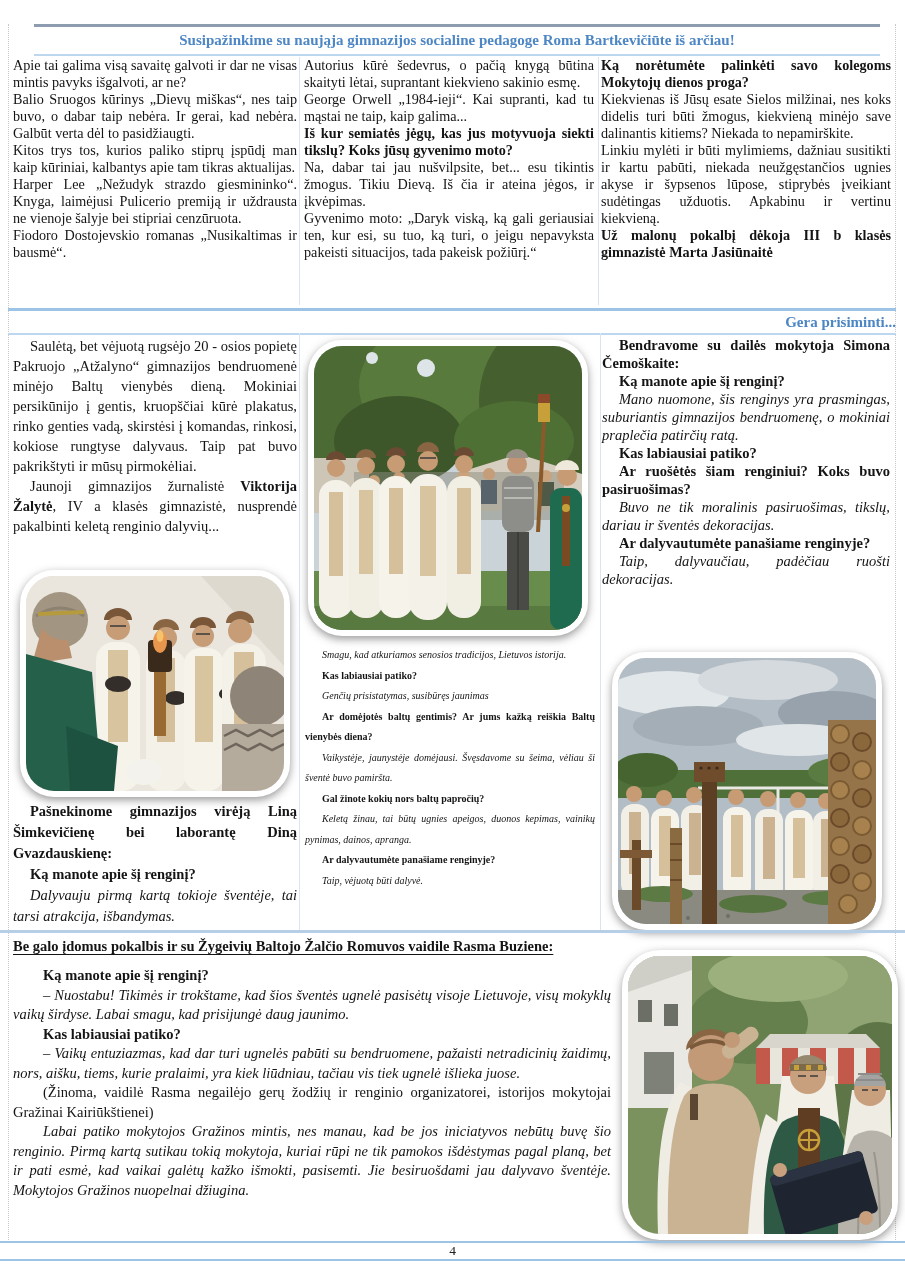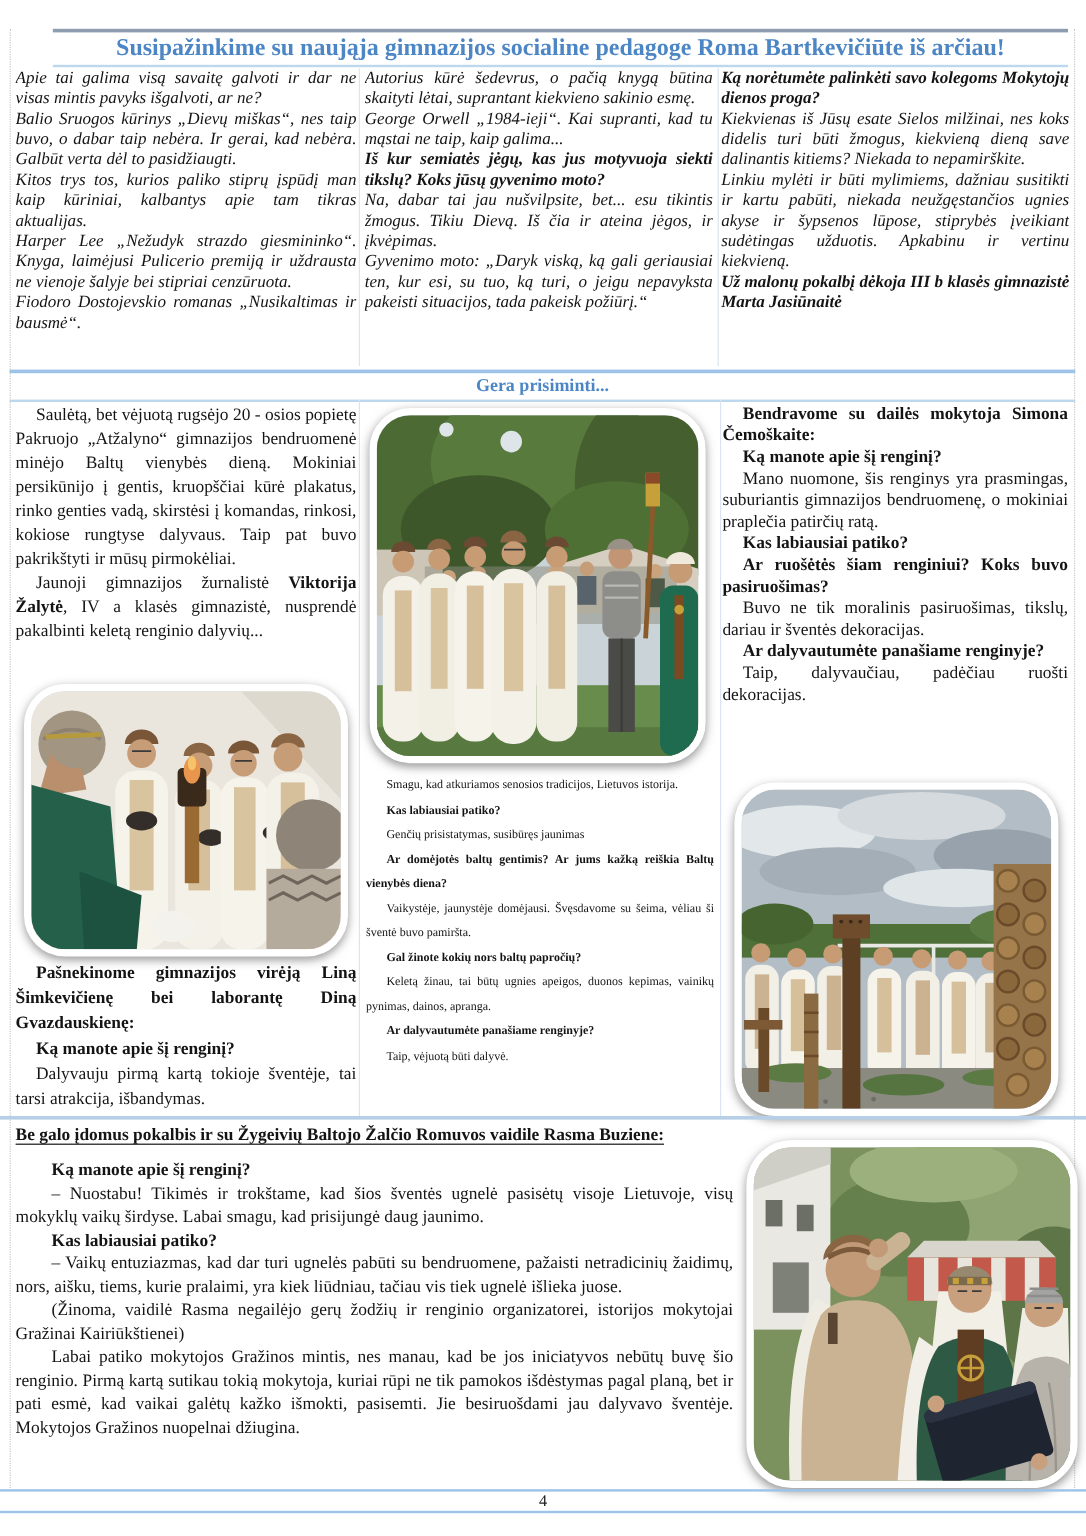--- a/index.html
+++ b/index.html
@@ -1,39 +1,39 @@
 <!DOCTYPE html>
 <html><head>
 <meta charset="utf-8">
 <style>
   html,body{margin:0;padding:0;background:#ffffff;}
   .page{position:relative;width:905px;height:1280px;background:#fff;overflow:hidden;
         font-family:"Liberation Serif","DejaVu Serif",serif;color:#141414;}
   .edge{position:absolute;top:24px;height:1216px;width:0;border-left:1px dotted #c8c8c8;}
   .edge.l{left:8px}.edge.r{left:895px}
   
-  .banner1{position:absolute;left:44px;top:24px;width:846px;height:27px;
+  .banner1{position:absolute;left:34px;top:24px;width:846px;height:27px;
            border-top:3px solid #8d9cae;border-bottom:2px solid #bdd7ee;
            display:flex;align-items:center;justify-content:center;
-           font-weight:bold;font-size:20px;color:#4d86c4;}
+           font-weight:bold;font-size:15px;color:#4d86c4;}
   .banner2{position:absolute;left:8px;top:308px;width:888px;height:22px;
            border-top:3px solid #9dc3e6;border-bottom:2px solid #bdd7ee;
-           display:flex;align-items:center;justify-content:center;
+           display:flex;align-items:center;justify-content:flex-end;
            font-weight:bold;font-size:15px;color:#4d86c4;}
   
   .vsep{position:absolute;width:1px;background:#d9e5f2;}
   
   .s1col{position:absolute;top:57px;height:254px;font-size:14.2px;line-height:17px;
-         text-align:justify;overflow:hidden;font-style:italic;}
+         text-align:justify;overflow:hidden;}
   .s1col p{margin:0;}
   
   .s2txt{position:absolute;text-align:justify;}
   .s2txt p{margin:0;}
   .b{font-weight:bold;}
-  .i{}
+  .i{font-style:italic;}
   .ind{text-indent:17px;}
   
   .photo{position:absolute;border:6px solid #ffffff;border-radius:34px;overflow:hidden;
          box-shadow:0 3px 8px rgba(70,70,70,.55);background:#ddd;}
   .photo svg{display:block;width:100%;height:100%;}
   
   .rule3{position:absolute;left:0;top:930px;width:905px;border-top:3px solid #b7cfe6;}
   .s3head{position:absolute;left:13px;top:938px;width:660px;font-size:14.5px;font-weight:bold;
           white-space:nowrap;text-decoration:underline;text-underline-offset:3px;}
   .s3text{position:absolute;left:13px;top:966px;width:598px;font-size:14.5px;line-height:19.5px;
@@ -70,21 +70,21 @@
   <div class="s1col" style="left:304px;width:290px">
     <p>Autorius kūrė šedevrus, o pačią knygą būtina skaityti lėtai, suprantant kiekvieno sakinio esmę.</p>
     <p>George Orwell „1984-ieji“. Kai supranti, kad tu mąstai ne taip, kaip galima...</p>
     <p class="b">Iš kur semiatės jėgų, kas jus motyvuoja siekti tikslų? Koks jūsų gyvenimo moto?</p>
     <p>Na, dabar tai jau nušvilpsite, bet... esu tikintis žmogus. Tikiu Dievą. Iš čia ir ateina jėgos, ir įkvėpimas.</p>
     <p>Gyvenimo moto: „Daryk viską, ką gali geriausiai ten, kur esi, su tuo, ką turi, o jeigu nepavyksta pakeisti situacijos, tada pakeisk požiūrį.“</p>
   </div>
 
   <div class="s1col" style="left:601px;width:290px">
     <p class="b">Ką norėtumėte palinkėti savo kolegoms Mokytojų dienos proga?</p>
-    <p>Kiekvienas iš Jūsų esate Sielos milžinai, nes koks didelis turi būti žmogus, kiekvieną dieną save dalinantis kitiems? Niekada to nepamirškite.</p>
+    <p>Kiekvienas iš Jūsų esate Sielos milžinai, nes koks didelis turi būti žmogus, kiekvieną minėjo save dalinantis kitiems? Niekada to nepamirškite.</p>
     <p>Linkiu mylėti ir būti mylimiems, dažniau susitikti ir kartu pabūti, niekada neužgęstančios ugnies akyse ir šypsenos lūpose, stiprybės įveikiant sudėtingas užduotis. Apkabinu ir vertinu kiekvieną.</p>
     <p class="b">Už malonų pokalbį dėkoja III b klasės gimnazistė Marta Jasiūnaitė</p>
   </div>
 
   <div class="banner2">
     <span>Gera prisiminti...</span>
   </div>
 
   <div class="vsep" style="left:299px;top:333px;height:597px"></div>
   <div class="vsep" style="left:600px;top:333px;height:597px"></div>

